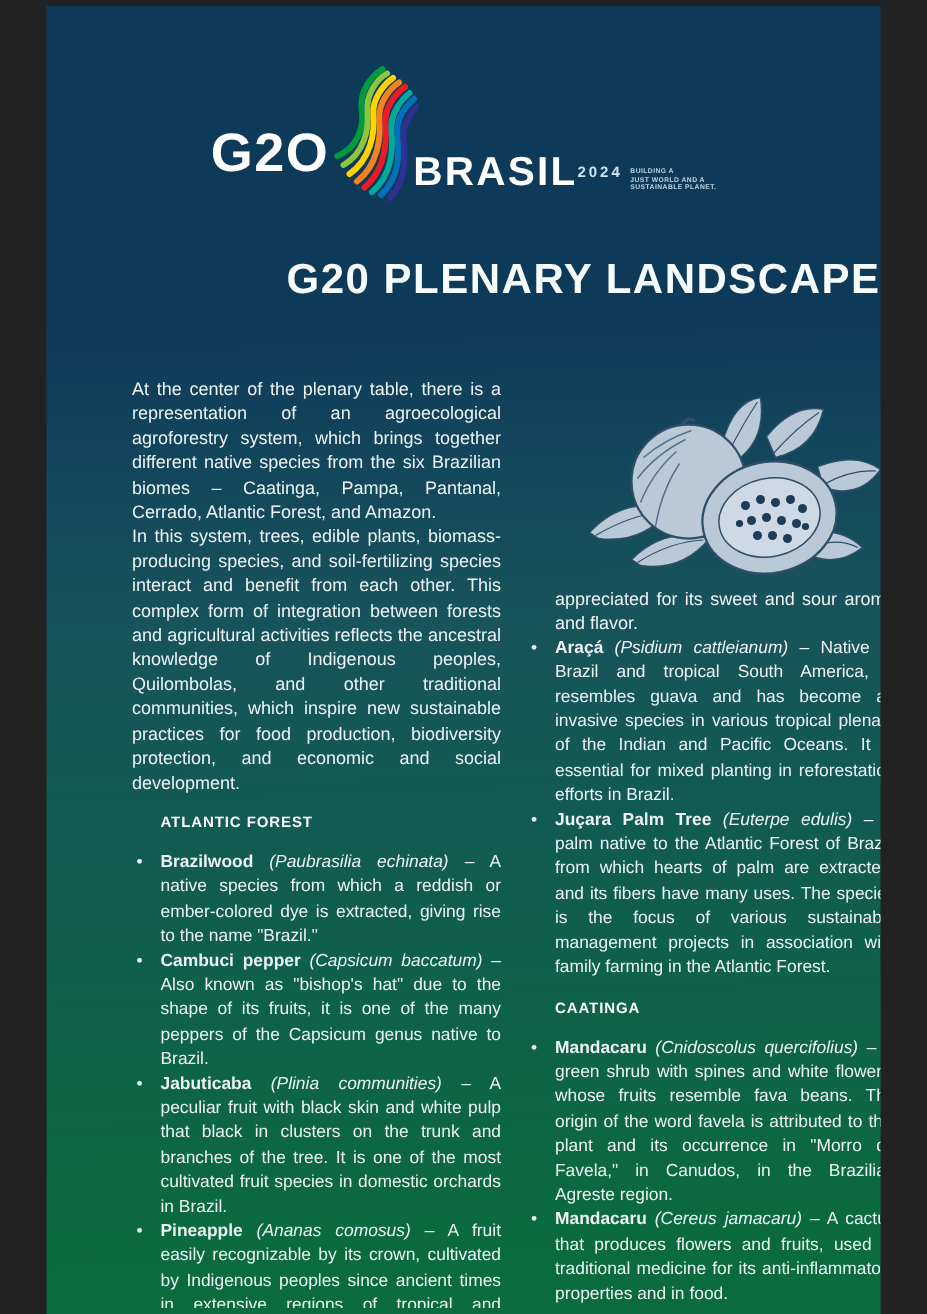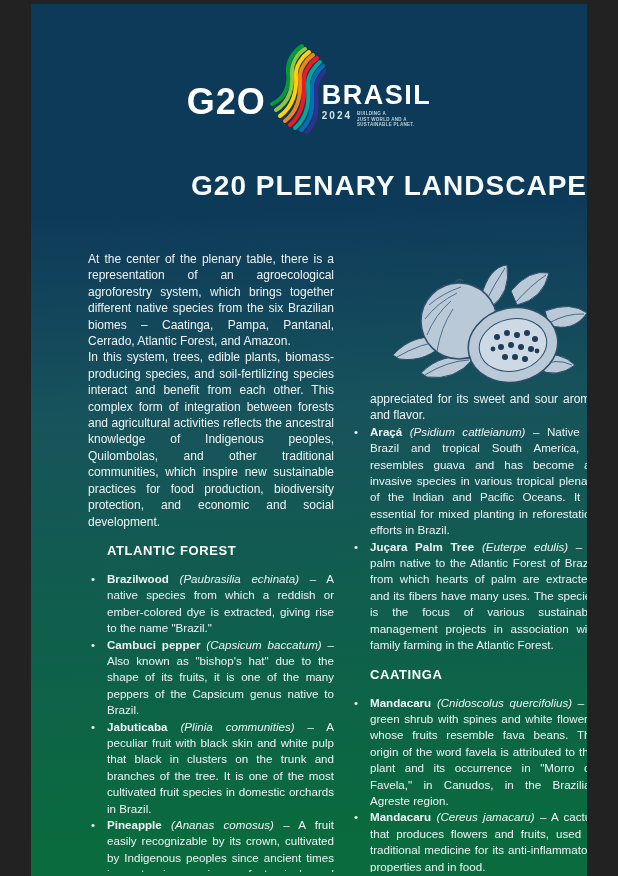--- a/index.html
+++ b/index.html
@@ -16,21 +16,21 @@
   .logo{
     position:absolute;top:38px;left:0;right:0;
     display:flex;justify-content:center;align-items:flex-end;
   }
   .logo-row{display:flex;align-items:flex-end;}
   .g20-text{
     font-size:36px;font-weight:bold;color:#ffffff;
     letter-spacing:1px;line-height:1;padding-bottom:14px;
   }
   .swirl{margin:0 -4px 0 -2px;display:block;}
-  .logo-right{display:flex;flex-direction:column;align-items:flex-start;padding-bottom:6px;}
+  .logo-right{display:flex;flex-direction:row;align-items:flex-end;padding-bottom:6px;}
   .brasil-text{font-size:27px;font-weight:bold;color:#ffffff;letter-spacing:1.5px;line-height:1;}
   .logo-sub{display:flex;align-items:flex-start;margin-top:2px;}
   .year-text{font-size:10px;font-weight:bold;color:#cfe3ea;letter-spacing:2px;line-height:1;}
   .tagline{margin-left:5px;}
   .tagline div{
     font-size:4.5px;line-height:1.25;color:#bcd3dd;
     font-weight:bold;letter-spacing:.3px;white-space:nowrap;
   }
   
   .title{
@@ -44,21 +44,21 @@
     display:flex;gap:17px;
   }
   .col{width:246px;flex:0 0 246px;overflow:hidden;}
   .para{
     margin:0;
     font-size:12px;line-height:16.4px;
     text-align:justify;
   }
   .section-heading{
     margin:13px 0 13px 19px;
-    font-size:13px;font-weight:bold;color:#ffffff;letter-spacing:.6px;
+    font-size:10px;font-weight:bold;color:#ffffff;letter-spacing:.6px;
   }
   .list .item{
     position:relative;padding-left:19px;
     font-size:11.6px;line-height:16.4px;text-align:justify;
   }
   .list .bullet{position:absolute;left:3px;top:0;}
   .b{font-weight:bold;}
   .i{font-style:italic;}
   .cont{padding-left:19px;}
   .illus-wrap{

